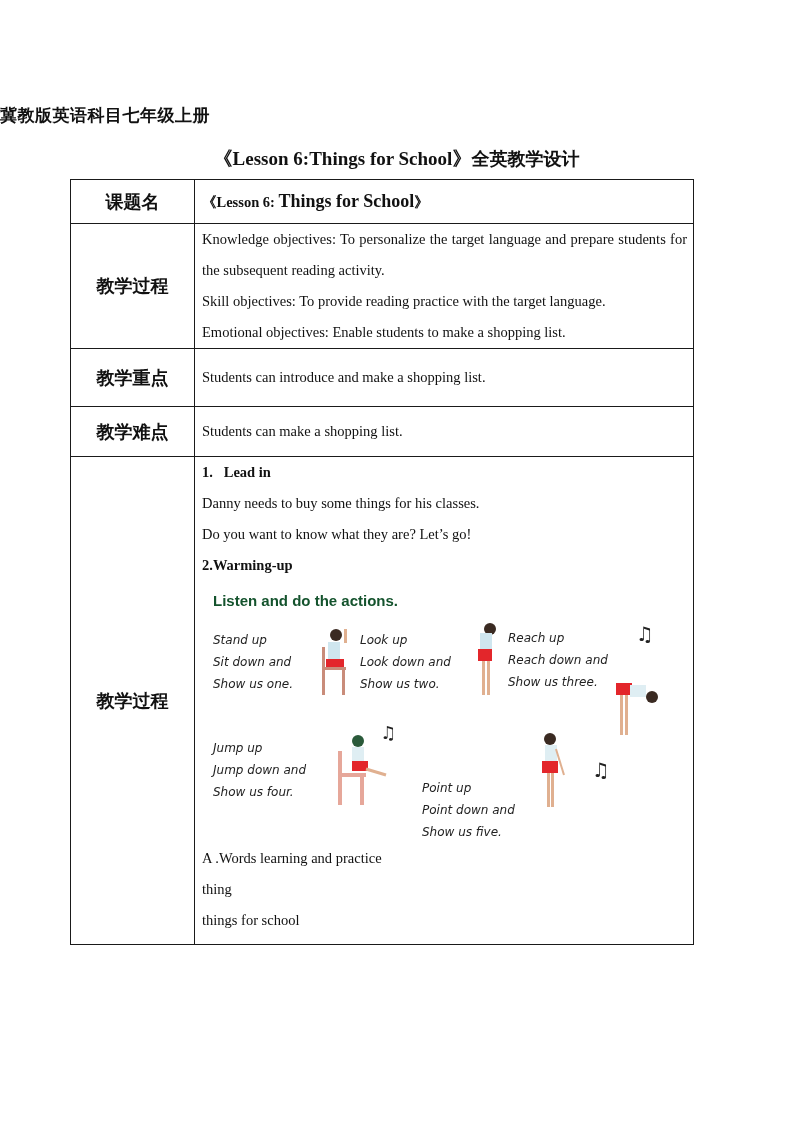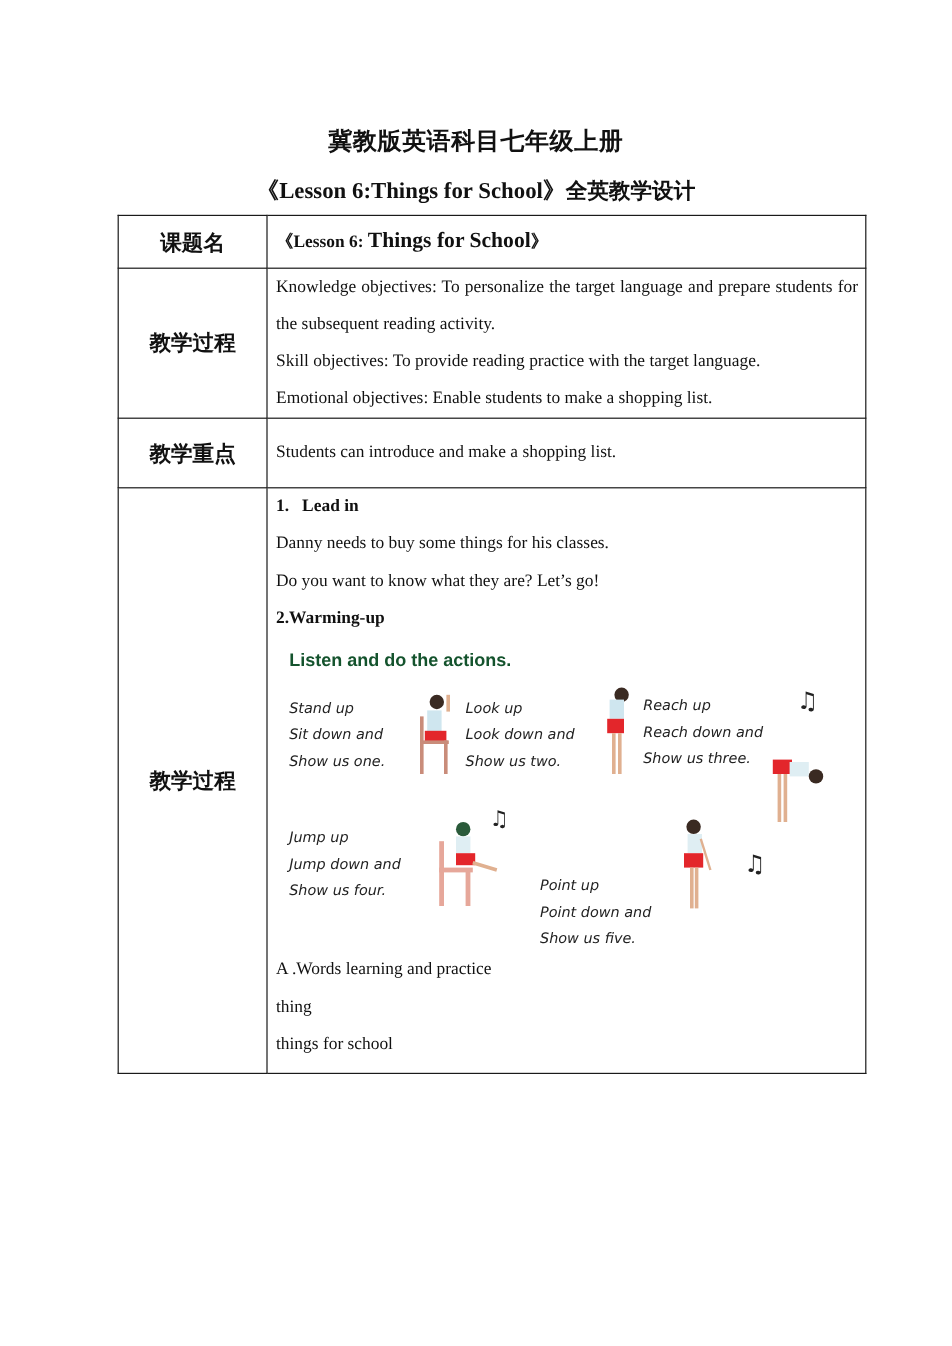--- a/index.html
+++ b/index.html
@@ -1,23 +1,23 @@
 <!DOCTYPE html>
 <html><head>
 <meta charset="utf-8">
 <style>
   html, body { margin: 0; padding: 0; background: #ffffff; }
   body { width: 793px; height: 1122px; position: relative; overflow: hidden;
          font-family: "Liberation Serif", serif; color: #111; }
-  .title1 { position: absolute; top: 104px; left: 0; width: 793px; text-align: center;
-            font-family: "DejaVu Sans", sans-serif; font-weight: bold; font-size: 20px; letter-spacing: 0.5px; }
+  .title1 { position: absolute; top: 104px; left: 0; width: 793px; 
+            font-family: "DejaVu Sans", sans-serif; font-weight: bold; font-size: 17px; letter-spacing: 0.5px; }
   .title2 { position: absolute; top: 146px; left: 0; width: 793px; text-align: center;
             font-weight: bold; font-size: 19px; }
   .title2 .cn { font-family: "DejaVu Sans", sans-serif; font-size: 18px; }
-  table.plan { position: absolute; left: 98px; top: 179px; width: 624px;
+  table.plan { position: absolute; left: 70px; top: 179px; width: 624px;
                border-collapse: collapse; }
   table.plan td { border: 1.5px solid #1a1a1a; vertical-align: middle; }
   td.label { width: 121px; text-align: center; font-family: "DejaVu Sans", sans-serif;
              font-weight: bold; font-size: 18px; }
   td.content { padding: 0 6px 0 7px; font-size: 14.5px; line-height: 31px; }
   .just { text-align: justify; text-align-last: left; }
   .lesson-name { font-size: 14px; }
   .lesson-name b.big { font-size: 18px; }
   .b { font-weight: bold; }
   .warm { position: relative; height: 262px; }
@@ -48,20 +48,24 @@
     <td class="label">教学过程</td>
     <td class="content">
       <div class="just">Knowledge objectives: To personalize the target language and prepare students for the subsequent reading activity.</div>
       <div>Skill objectives: To provide reading practice with the target language.</div>
       <div>Emotional objectives: Enable students to make a shopping list.</div>
     </td>
   </tr>
   <tr style="height:58px;">
     <td class="label">教学重点</td>
     <td class="content">Students can introduce and make a shopping list.</td>
+  </tr>
+  <tr style="height:50px;">
+    <td class="label">教学难点</td>
+    <td class="content">Students can make a shopping list.</td>
   </tr>
   <tr style="height:488px;">
     <td class="label">教学过程</td>
     <td class="content" style="vertical-align:top;">
       <div class="b" style="white-space:pre;">1.   Lead in</div>
       <div>Danny needs to buy some things for his classes.</div>
       <div>Do you want to know what they are? Let’s go!</div>
       <div class="b">2.Warming-up</div>
 
       <div class="warm">

